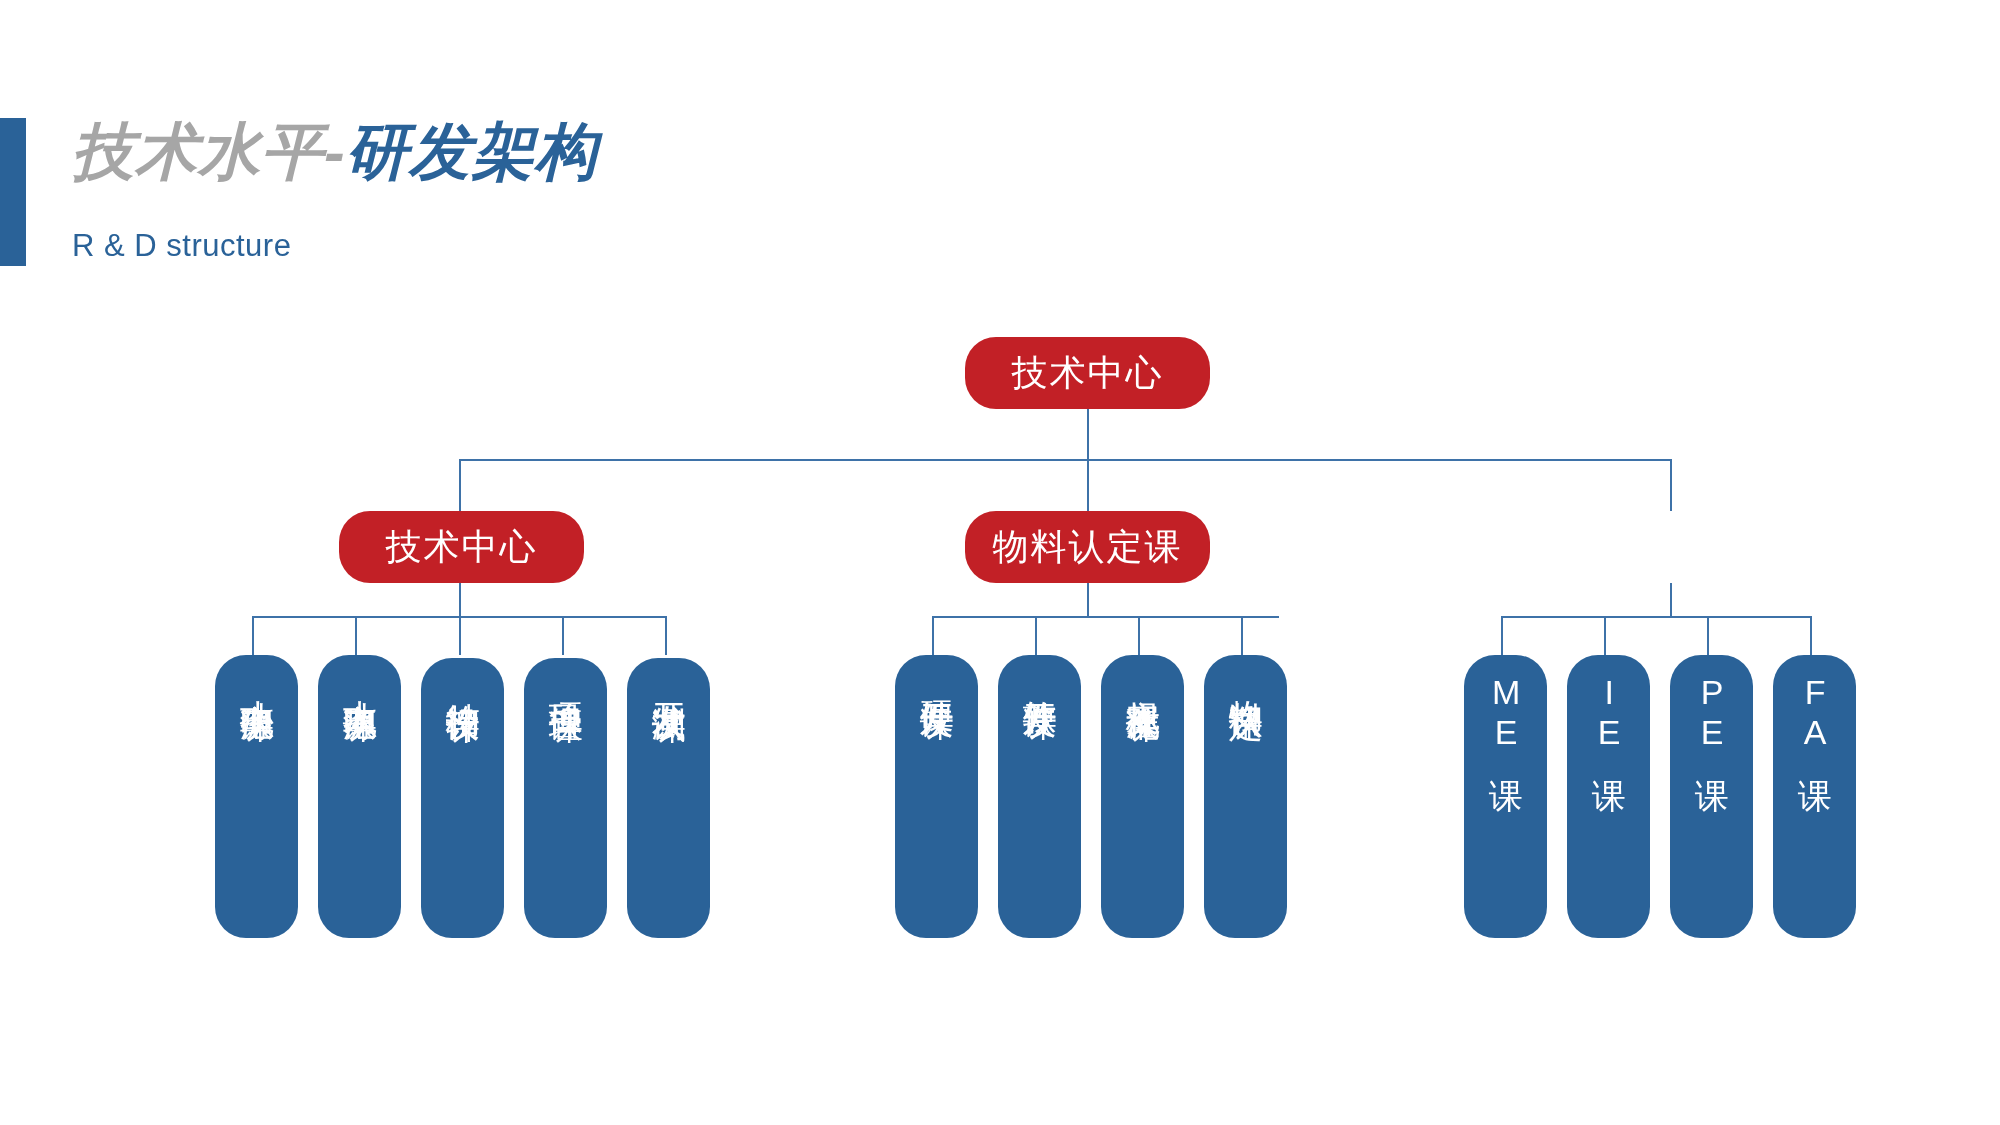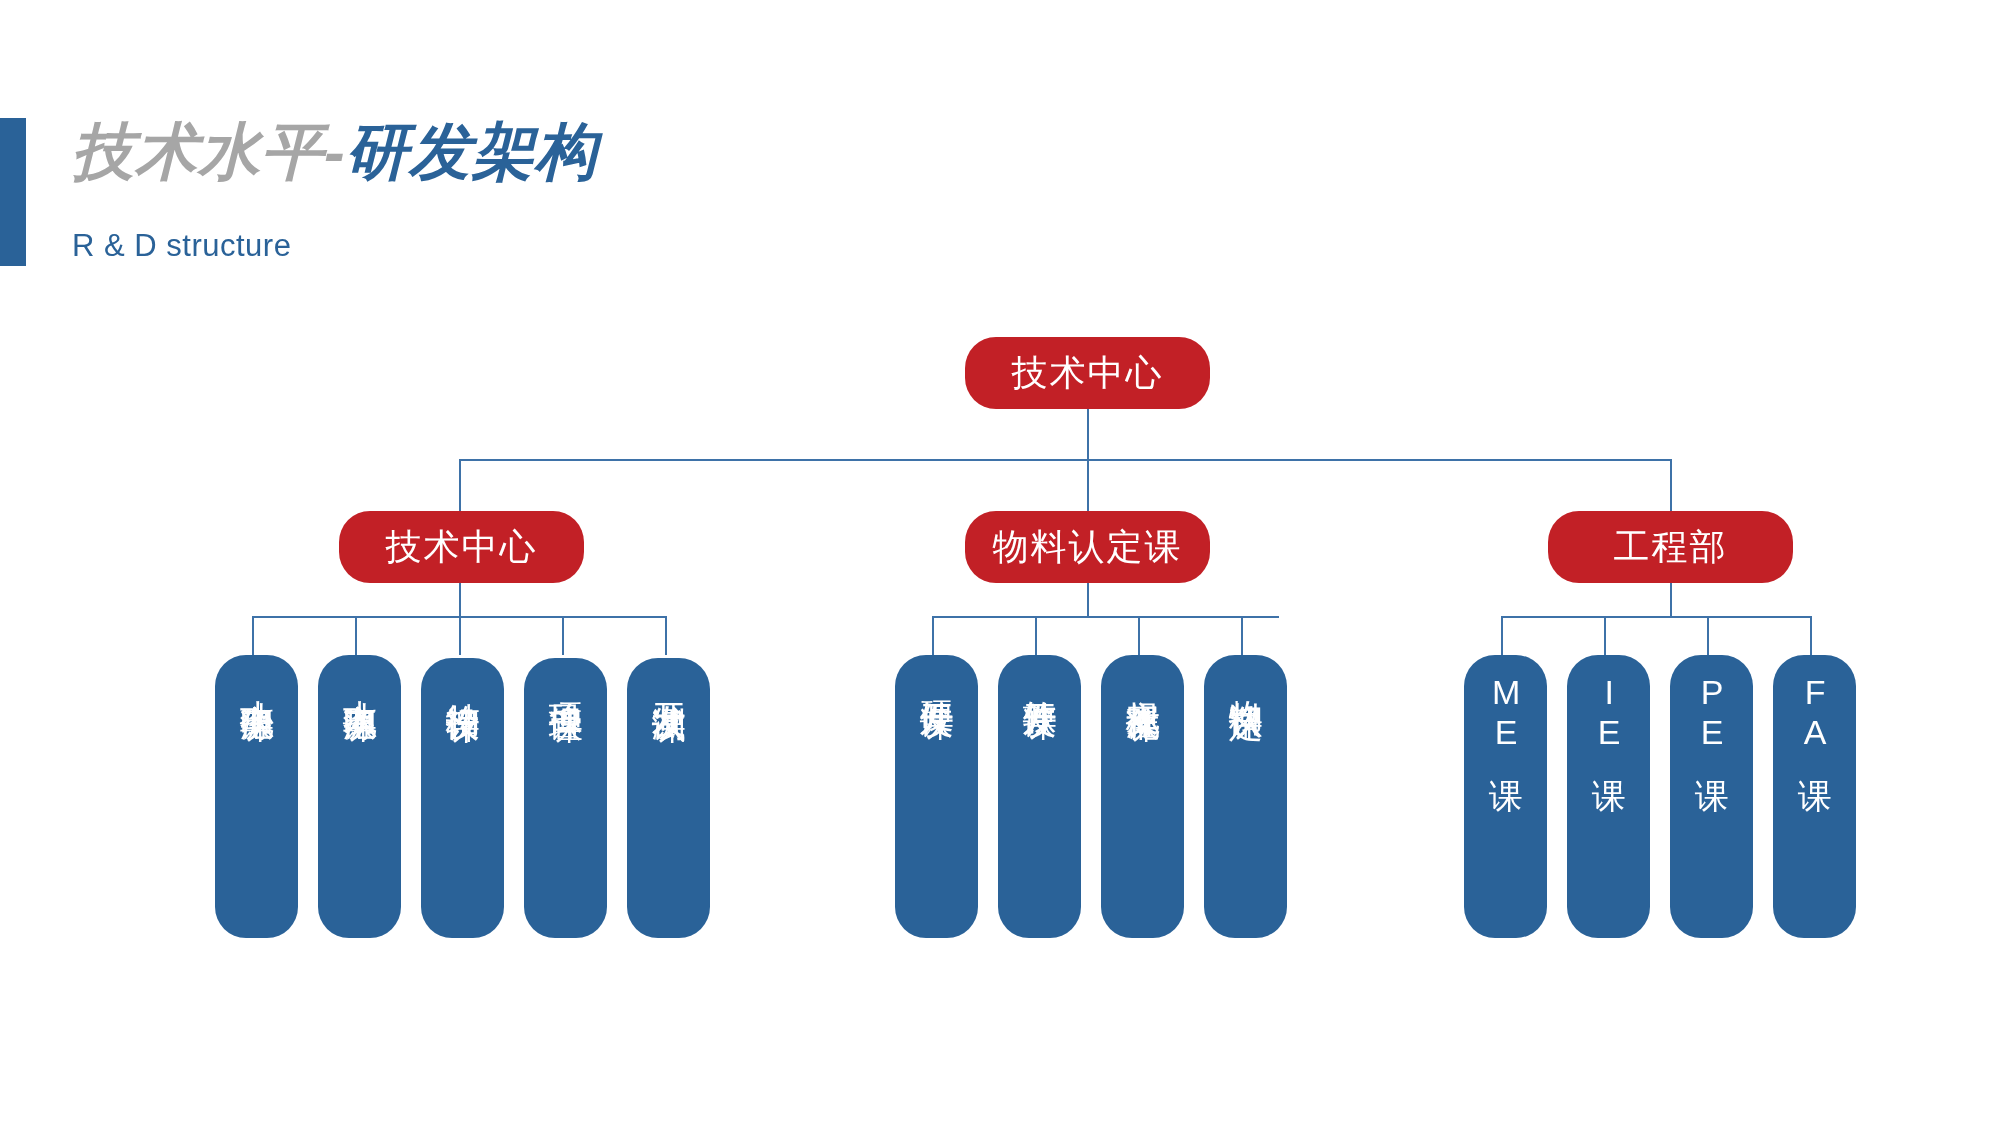--- a/index.html
+++ b/index.html
@@ -62,23 +62,20 @@
   <div class="conn conn-v" style="left:1670px;top:459px;width:2px;height:52px;"></div>
 
   <div class="node node-dept" style="left:339px;top:511px;width:245px;height:72px;">
     <span>技术中心</span>
   </div>
 
   <div class="node node-dept" style="left:965px;top:511px;width:245px;height:72px;">
     <span>物料认定课</span>
   </div>
 
-  <div class="node node-dept" style="left:1548px;top:511px;width:245px;height:72px;">
-    <span>工程部</span>
-  </div>
 
   <div class="conn conn-v" style="left:459px;top:583px;width:2px;height:34px;"></div>
   <div class="conn conn-h" style="left:252px;top:616px;width:415px;height:2px;"></div>
   <div class="conn conn-v" style="left:252px;top:616px;width:2px;height:39px;"></div>
   <div class="conn conn-v" style="left:355px;top:616px;width:2px;height:39px;"></div>
   <div class="conn conn-v" style="left:459px;top:616px;width:2px;height:39px;"></div>
   <div class="conn conn-v" style="left:562px;top:616px;width:2px;height:39px;"></div>
   <div class="conn conn-v" style="left:665px;top:616px;width:2px;height:39px;"></div>
 
   <div class="node node-leaf" style="left:215px;top:655px;width:83px;height:283px;">

